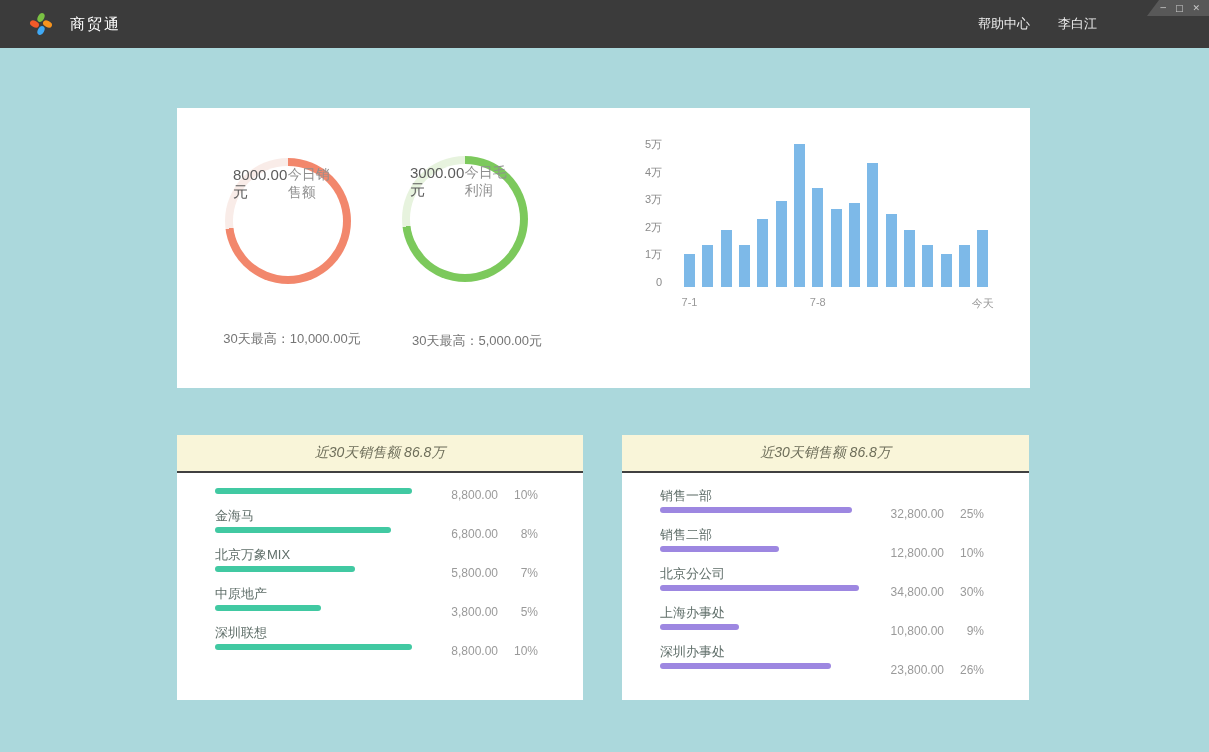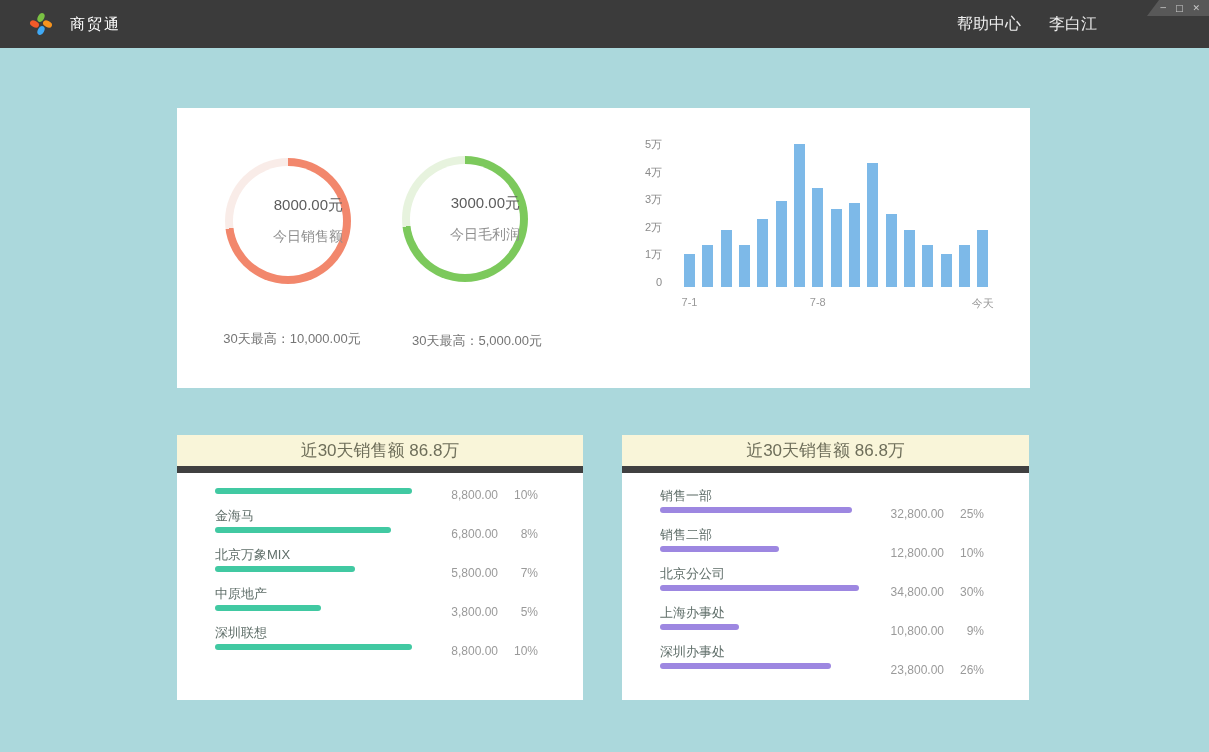--- a/index.html
+++ b/index.html
@@ -5,51 +5,51 @@
   html,body{margin:0;padding:0;}
   body{
     width:1209px;height:752px;
     font-family:"Liberation Sans","DejaVu Sans",sans-serif;
     background:#abd8dc;overflow:hidden;position:relative;
   }
   
   .header{position:relative;height:48px;background:#3b3b3b;display:flex;align-items:center;}
   .logo{margin-left:28px;width:26px;height:26px;flex:0 0 auto;}
   .app-title{color:#ffffff;font-size:15px;margin-left:16px;letter-spacing:2px;}
-  .header-menu{margin-left:auto;display:flex;gap:28px;margin-right:112px;color:#ededed;font-size:16px;}
+  .header-menu{margin-left:auto;display:flex;gap:28px;margin-right:112px;color:#ededed;font-size:13px;}
   .menu-item{cursor:pointer;}
   .win-controls{position:absolute;top:0;right:0;width:62px;height:16px;background:#585858;
     clip-path:polygon(12px 0,100% 0,100% 100%,0 100%);
     display:flex;align-items:center;justify-content:flex-end;gap:9px;padding-right:9px;box-sizing:border-box;}
   .win-btn{color:#c9c9c9;font-size:9px;line-height:1;cursor:pointer;font-family:"DejaVu Sans",sans-serif;}
   
   .card{position:absolute;background:#ffffff;}
   .card.top{left:177px;top:108px;width:853px;height:280px;}
   .card.bl{left:177px;top:435px;width:406px;height:265px;}
   .card.br{left:622px;top:435px;width:407px;height:265px;}
   
   .donut-wrap{position:absolute;}
   .donut{width:126px;height:126px;border-radius:50%;position:relative;}
   .donut-hole{position:absolute;inset:8px;border-radius:50%;background:#fff;
-    display:flex;flex-direction:column;align-items:flex-end;justify-content:center;}
+    display:flex;flex-direction:row;align-items:flex-start;justify-content:center;}
   .donut-value{font-size:15px;color:#5c5c5c;margin-bottom:13px;}
   .donut-label{font-size:14px;color:#8f8f8f;}
   .donut-footer{position:absolute;font-size:13px;color:#757575;text-align:center;}
   
   .chart-area{position:absolute;left:463px;top:36px;width:380px;height:230px;}
   .yticks{position:absolute;left:0;top:0;width:22px;height:143px;}
   .ytick{position:absolute;right:0;font-size:11px;color:#8a8a8a;line-height:14px;white-space:nowrap;text-align:center;}
   .plot{position:absolute;left:44px;top:0;height:143px;display:flex;align-items:flex-end;gap:7.33px;}
   .vbar{width:11px;flex:0 0 auto;}
   .xlabels{position:absolute;left:44px;top:152px;width:305px;height:14px;}
   .xlabel{position:absolute;transform:translateX(-50%);font-size:11px;color:#999999;white-space:nowrap;}
   .chart-caption{position:absolute;left:44px;top:186px;width:305px;text-align:center;font-size:13px;color:#8a8a8a;}
   
-  .card-header{height:38px;background:#f9f5d9;border-bottom:7px solid #404040;
-    display:flex;align-items:center;justify-content:center;font-size:17px;color:#6e6e5a;box-sizing:border-box;}
+  .card-header{height:38px;background:#f9f5d9;border-bottom:2px solid #404040;
+    display:flex;align-items:center;justify-content:center;font-size:14px;color:#6e6e5a;box-sizing:border-box;font-style:italic;}
   .card-body{padding:15px 45px 0 38px;}
   .rank-label{font-size:13px;color:#5f6e69;line-height:15px;margin-bottom:4px;}
   .rank-line{display:flex;height:8px;margin-bottom:12px;}
   .rank-bar{height:6px;border-radius:3px;flex:0 0 auto;}
   .rank-value{margin-left:auto;width:80px;text-align:right;font-size:12px;color:#9a9a9a;}
   .rank-pct{width:40px;text-align:right;font-size:12px;color:#9a9a9a;}
 </style>
 </head>
 <body>
 

